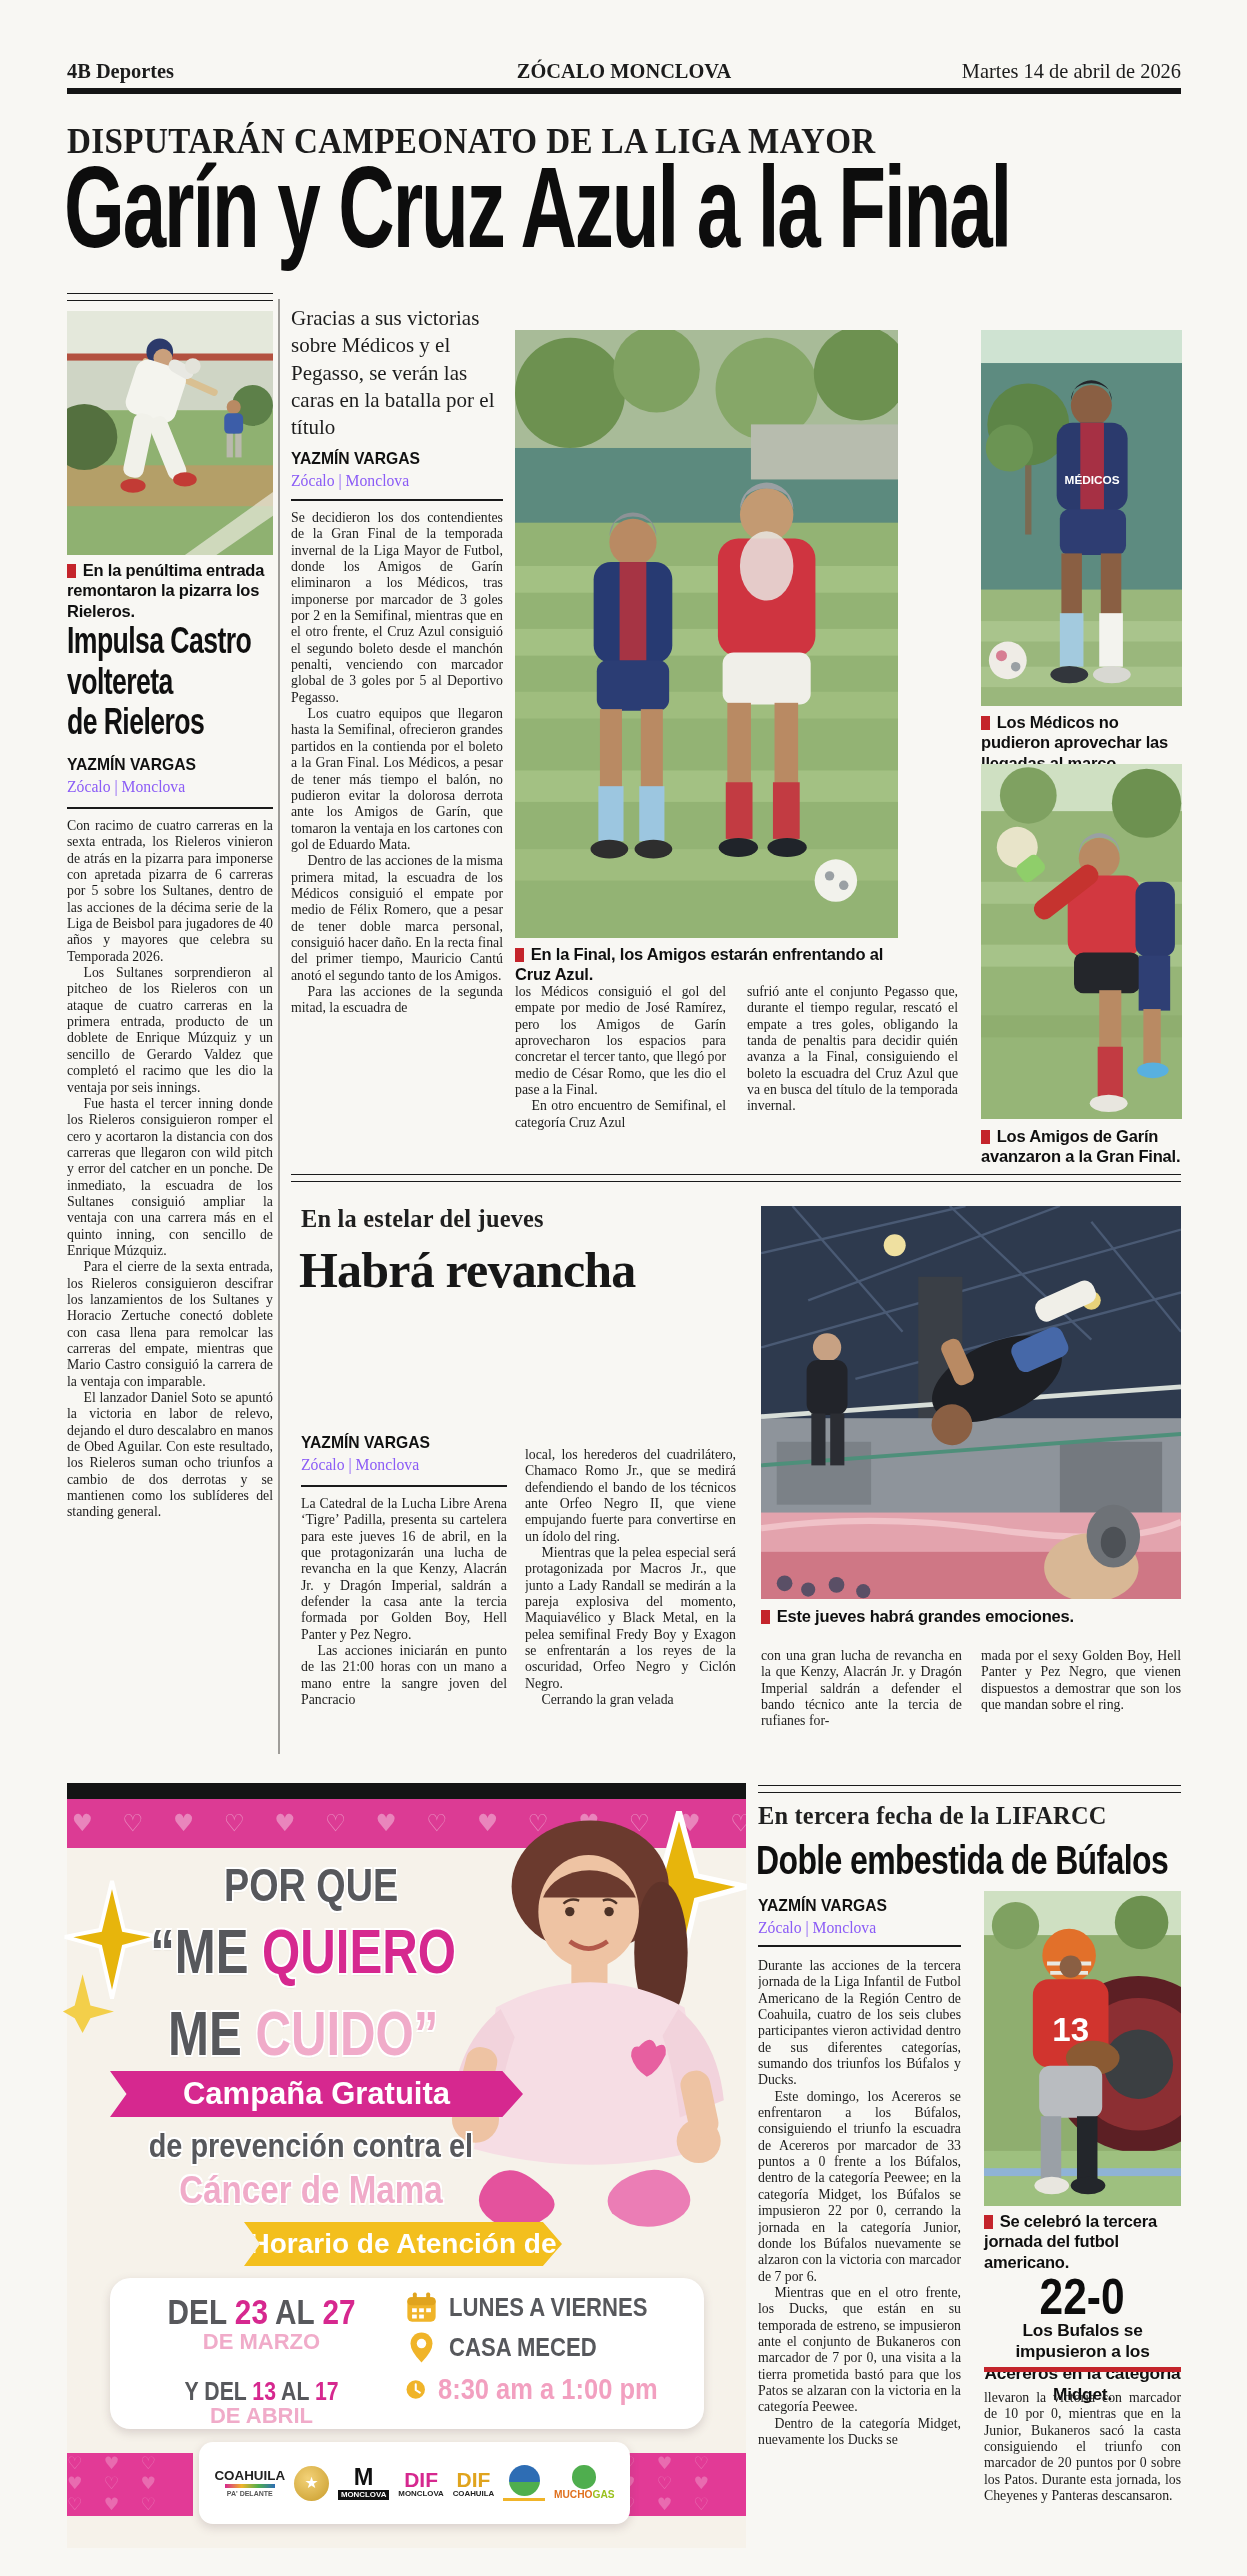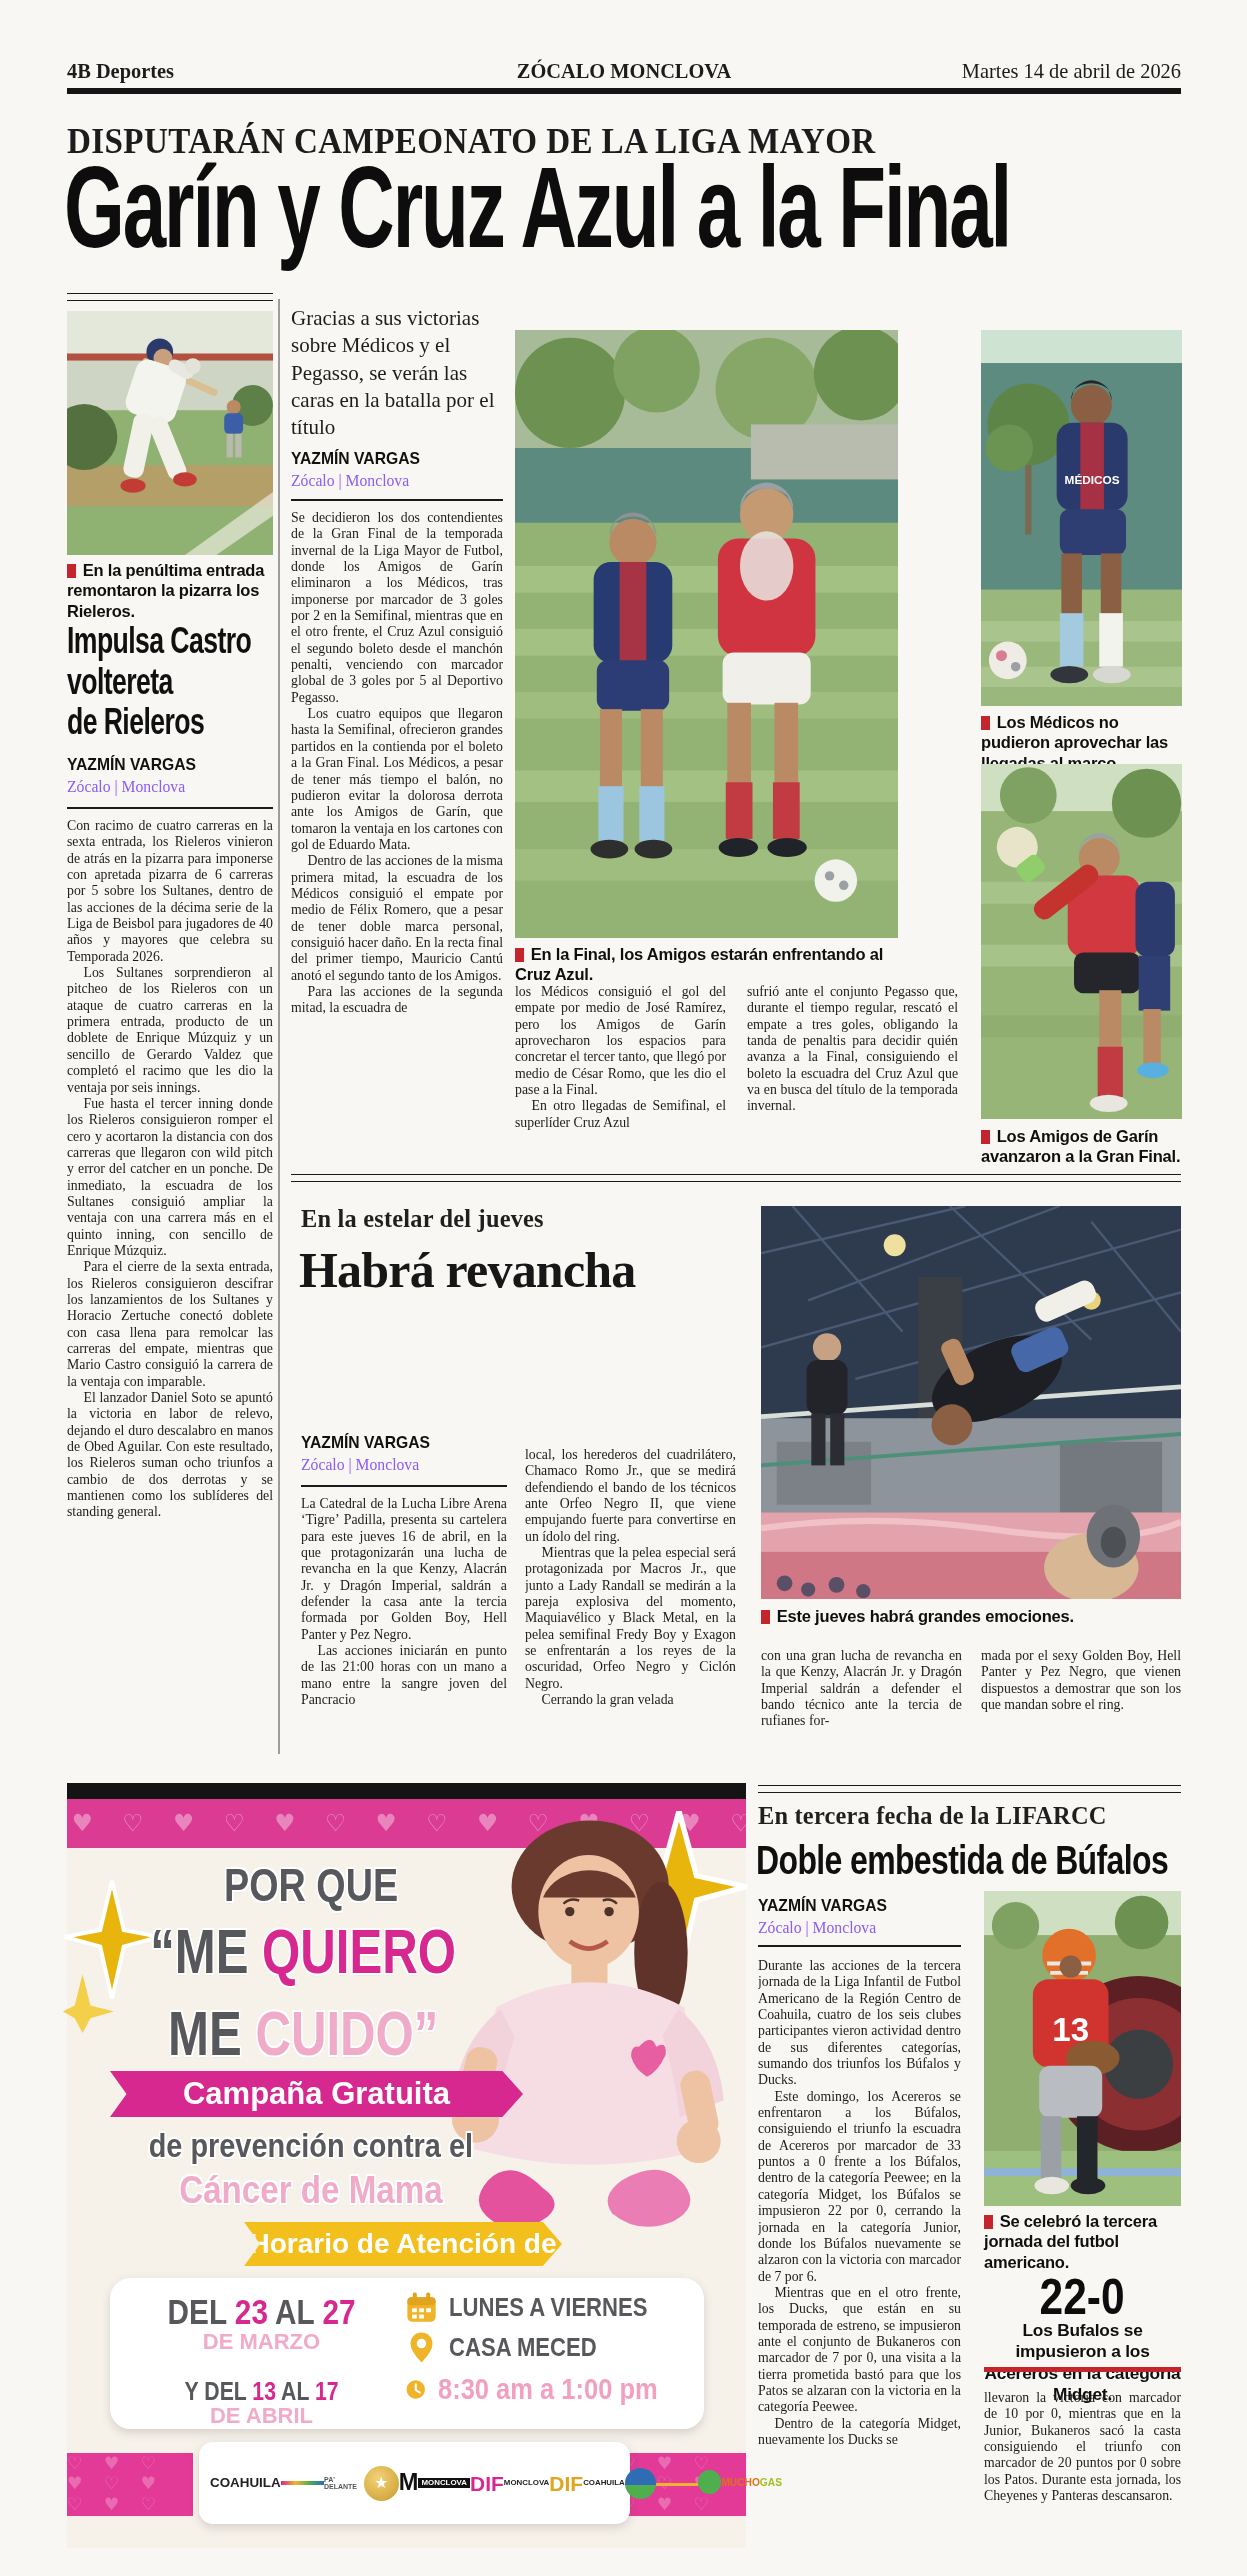--- a/index.html
+++ b/index.html
@@ -38,21 +38,21 @@
   .admag{color:#d6288f;}
   .adpink{color:#f0abc9;}
   .adcenter{text-align:center;}
   .ribbon{background:#d6288f;color:#fff;font-family:"Liberation Sans",sans-serif;font-weight:bold;
           clip-path:polygon(0 0,95% 0,100% 50%,95% 100%,0 100%,4% 50%);}
   .ribbon-y{background:#f3bf1d;color:#fff;font-family:"Liberation Sans",sans-serif;font-weight:bold;
           clip-path:polygon(0 0,94% 0,100% 50%,94% 100%,0 100%,5% 50%);}
   .panel{background:#ffffff;border-radius:20.4px;box-shadow:0 3.9px 9.4px rgba(90,60,70,.18);}
   .schedrow{display:flex;align-items:center;gap:11px;margin-bottom:7.9px;}
   .adtext{font-family:"Liberation Sans","DejaVu Sans",sans-serif;font-weight:bold;}
-  .logoitem{display:flex;flex-direction:row;align-items:center;justify-content:center;line-height:1;}
+  .logoitem{display:flex;flex-direction:column;align-items:center;justify-content:center;line-height:1;}
   .outline-w{text-shadow:-1.6px -1.6px 0 #fff,1.6px -1.6px 0 #fff,-1.6px 1.6px 0 #fff,1.6px 1.6px 0 #fff,0 2.4px 1.6px rgba(0,0,0,.18);}
 </style>
 </head>
 <body>
 
 <div class="page">
 
   <div class="abs serif b" style="left:67px;top:60px;font-size:20.4px;">4B Deportes</div>
   <div class="abs serif b" style="left:0;top:60px;width:1248px;text-align:center;font-size:20.4px;">ZÓCALO MONCLOVA</div>
   <div class="abs serif" style="left:855px;top:60px;width:326px;text-align:right;font-size:20.4px;">Martes 14 de abril de 2026</div>
@@ -178,21 +178,21 @@
         <circle cx="400" cy="694" r="6" fill="#9aa0a4"></circle>
         <circle cx="418" cy="706" r="6" fill="#9aa0a4"></circle>
     </svg>
   </div>
   <div class="abs caption" style="left:515px;top:944px;width:383px;">
     <span class="sq"></span><span>En la Final, los Amigos estarán enfrentando al Cruz Azul.</span>
   </div>
 
   <div class="abs colbody" style="left:515px;top:984px;width:211px;height:167px;">
     <p class="fp">los Médicos consiguió el gol del empate por medio de José Ramírez, pero los Amigos de Garín aprovecharon los espacios para concretar el tercer tanto, que llegó por medio de César Romo, que les dio el pase a la Final.</p>
-    <p>En otro llegadas de Semifinal, el superlíder Cruz Azul</p>
+    <p>En otro encuentro de Semifinal, el categoría Cruz Azul</p>
   </div>
   <div class="abs colbody" style="left:747px;top:984px;width:211px;height:167px;">
     <p class="fp">sufrió ante el conjunto Pegasso que, durante el tiempo regular, rescató el empate a tres goles, obligando la tanda de penaltis para decidir quién avanza a la Final, consiguiendo el boleto la escuadra del Cruz Azul que va en busca del título de la temporada invernal.</p>
   </div>
 
   <div class="abs photo" style="left:981px;top:330px;width:201px;height:376px;">
     <svg viewBox="0 0 255 478" preserveAspectRatio="none">
       <rect width="255" height="478" fill="#5d8b80"></rect>
       <rect width="255" height="42" fill="#cfe3d2"></rect>
       <rect x="56" y="150" width="8" height="110" fill="#7a6a52"></rect>

